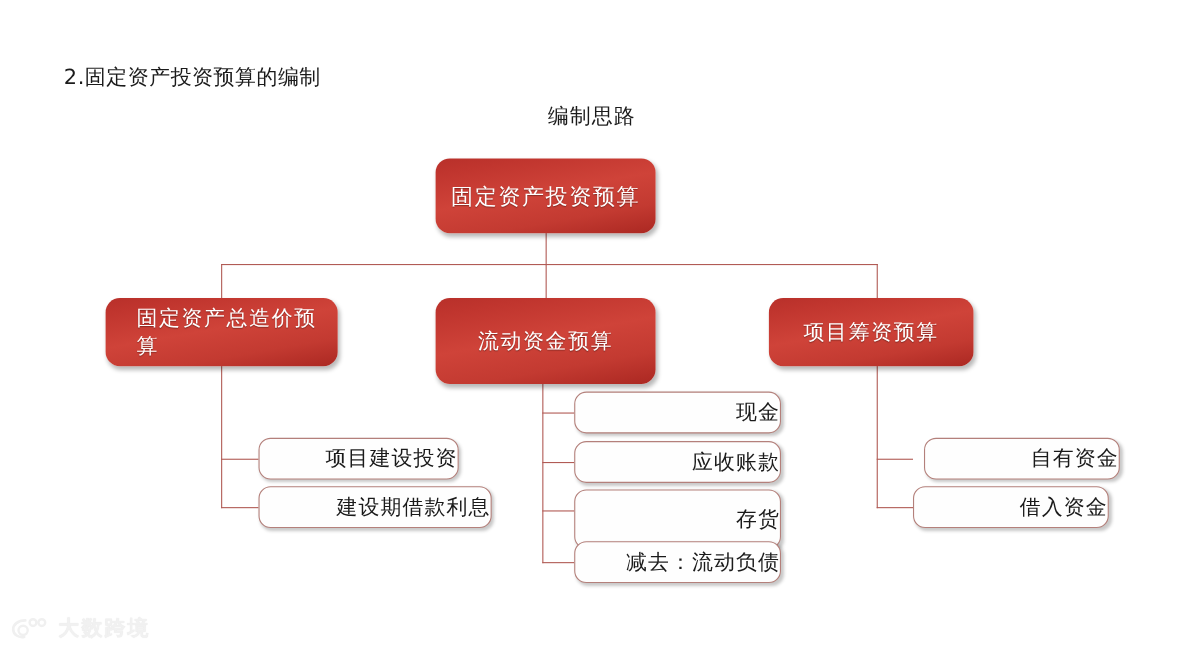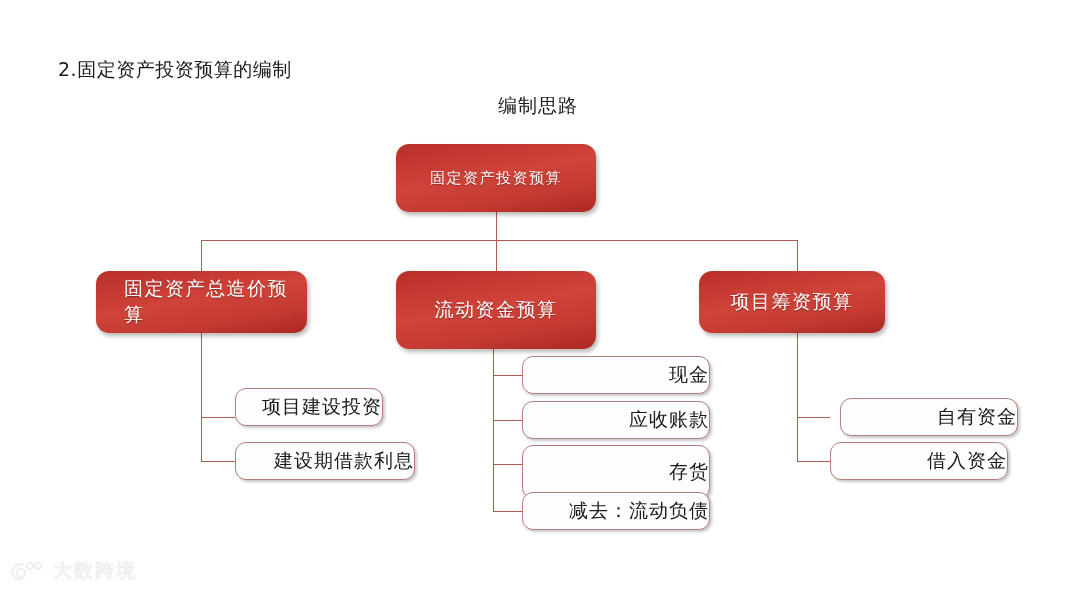--- a/index.html
+++ b/index.html
@@ -54,21 +54,21 @@
     justify-content: center;
     border-radius: 13px;
     background: linear-gradient(170deg, #b8302a 0%, #c0352e 14%, #cf4339 46%, #c33a31 74%, #ab2822 100%);
     box-shadow: 2px 3px 4px rgba(0,0,0,0.28);
     color: #ffffff;
     font-size: 19px;
     letter-spacing: 1.5px;
     text-shadow: 0 1px 1px rgba(0,0,0,0.35);
     box-sizing: border-box;
   }
-  .node-red.root { font-size: 15px; }
+  .node-red.root { font-size: 20px; }
 
   
   .node-leaf {
     position: absolute;
     display: flex;
     align-items: center;
     justify-content: flex-end;
     border-radius: 11px;
     background: #fefefe;
     border: 1px solid #b4807b;
@@ -142,24 +142,24 @@
   </div>
 
   <div class="node-red" style="left:396px; top:271px; width:200px; height:78px;">
     <span>流动资金预算</span>
   </div>
 
   <div class="node-red" style="left:699px; top:271px; width:186px; height:62px;">
     <span>项目筹资预算</span>
   </div>
 
-  <div class="node-leaf" style="left:235px; top:388px; width:148px; height:38px;padding-left:32px;">
+  <div class="node-leaf" style="left:235px; top:398px; width:182px; height:38px;padding-left:32px;">
     <span>项目建设投资</span>
   </div>
-  <div class="node-leaf" style="left:235px; top:442px; width:180px; height:38px;">
+  <div class="node-leaf" style="left:235px; top:442px; width:212px; height:38px;">
     <span>建设期借款利息</span>
   </div>
 
   <div class="node-leaf" style="left:522px; top:356px; width:188px; height:38px;">
     <span>现金</span>
   </div>
   <div class="node-leaf" style="left:522px; top:401px; width:188px; height:38px;">
     <span>应收账款</span>
   </div>
   <div class="node-leaf" style="left:522px; top:445px; width:188px; height:54px;">

